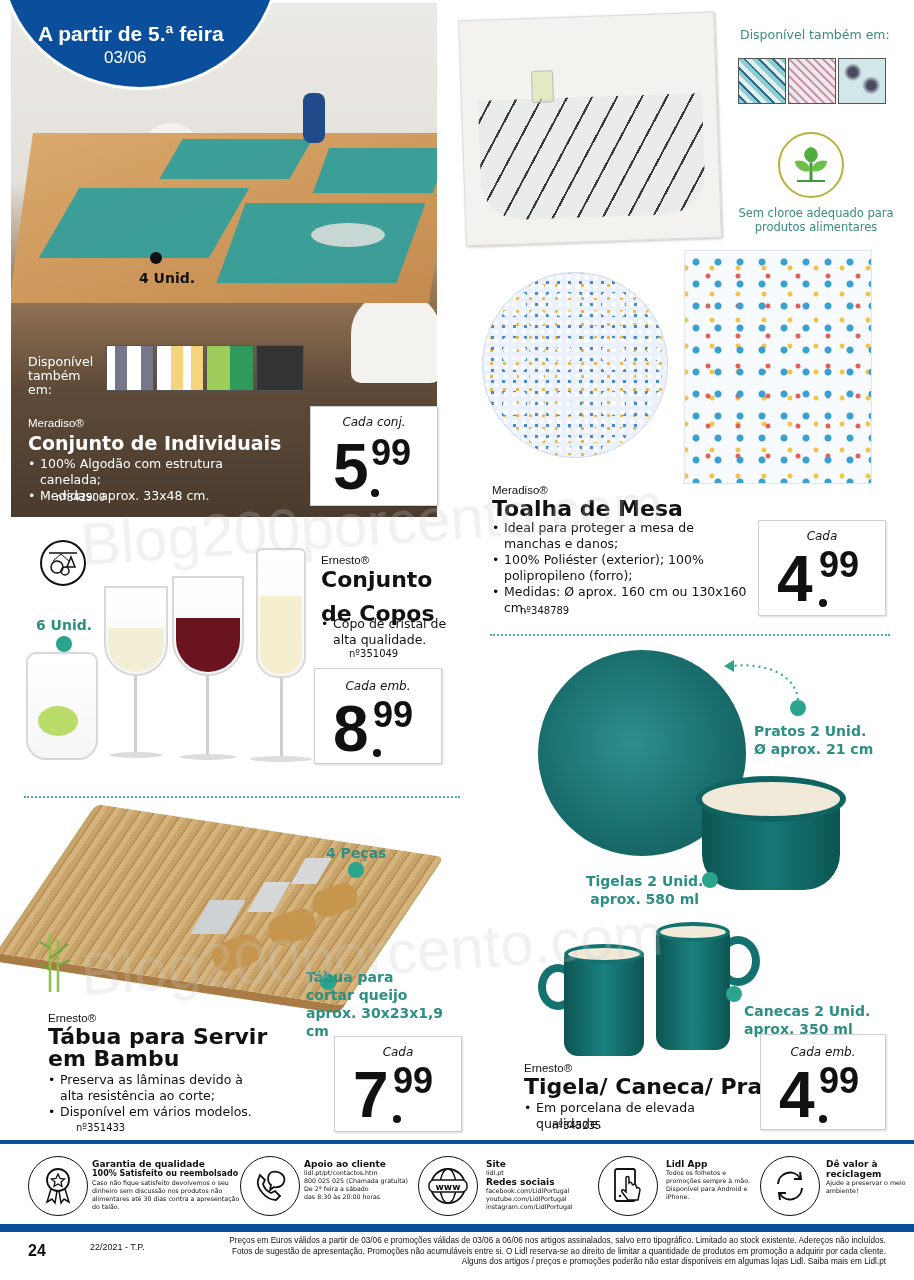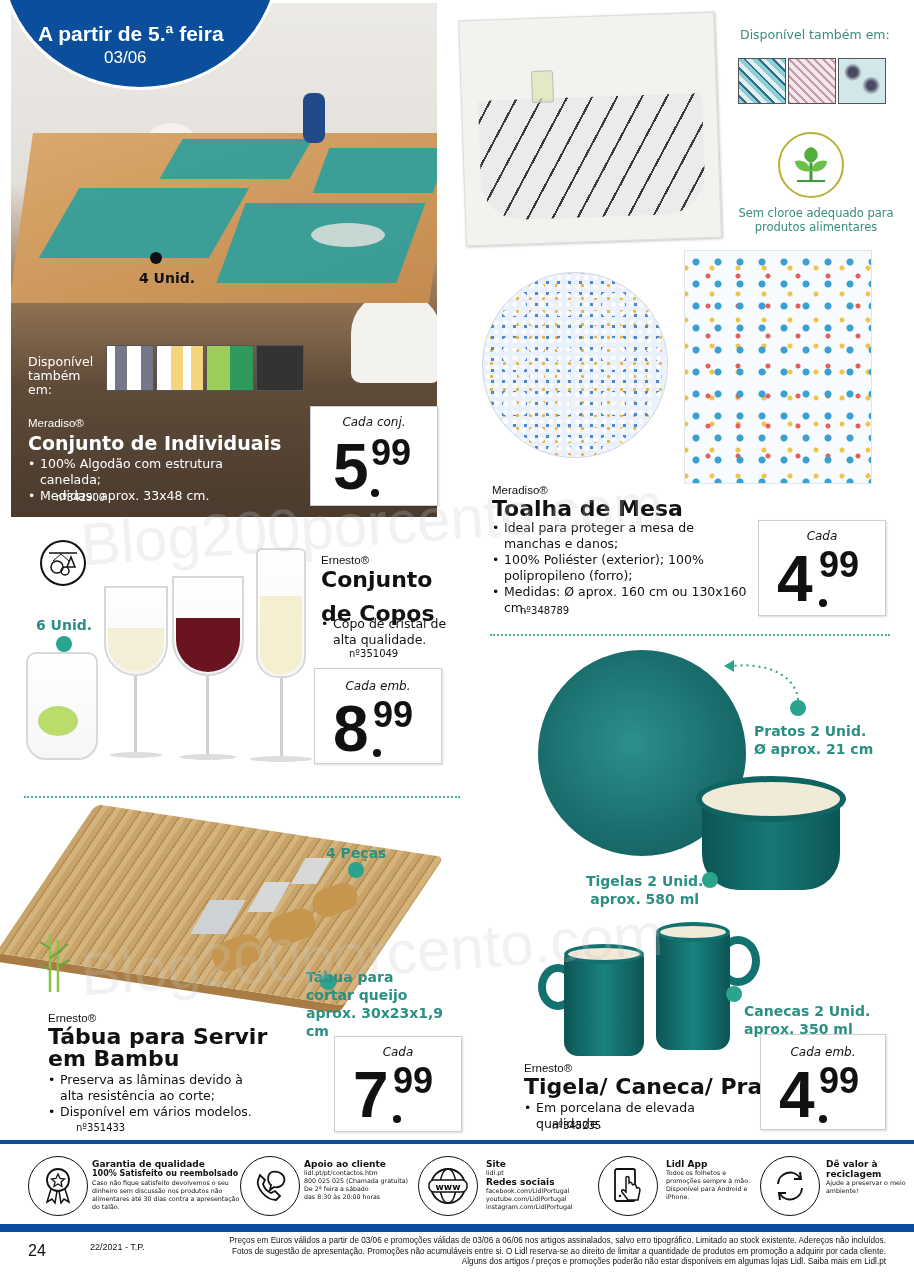--- a/index.html
+++ b/index.html
@@ -68,21 +68,21 @@
   .mug-top { height: 20px; border-radius: 50%; background: #f1ead9; border: 4px solid #137270; }
   .mug-handle { border: 8px solid #137270; border-radius: 50%; }
 
   
   .footer-bar { left: 0; top: 1140px; width: 914px; height: 4px; background: #0b4f9c; }
   .footer-bar2 { left: 0; top: 1224px; width: 914px; height: 8px; background: #0b4f9c; }
   .fcircle { width: 60px; height: 60px; border-radius: 50%; border: 1.5px solid #111; display: flex; align-items: center; justify-content: center; }
   .f-h { font-weight: bold; font-size: 9px; line-height: 10px; }
   .f-sub { font-weight: bold; font-size: 8px; line-height: 10px; }
   .f-t { font-size: 6.3px; line-height: 8px; }
-  .page-num { font-weight: normal; font-size: 16px; font-family: "Liberation Sans", sans-serif; }
+  .page-num { font-weight: bold; font-size: 16px; font-family: "Liberation Sans", sans-serif; }
   .issue { font-size: 9px; font-family: "Liberation Sans", sans-serif; }
   .legal { font-size: 8.2px; line-height: 10.5px; text-align: right; font-family: "Liberation Sans", sans-serif; }
 
   .watermark { color: rgba(200,200,200,0.25); font-size: 60px; font-family: "Liberation Sans", sans-serif; transform: rotate(-4deg); white-space: nowrap; pointer-events: none; }
 </style>
 </head>
 <body>
 
 <div class="abs hero">
   <div class="abs chair" style="left:30px;top:160px;width:70px;height:90px;"></div>

